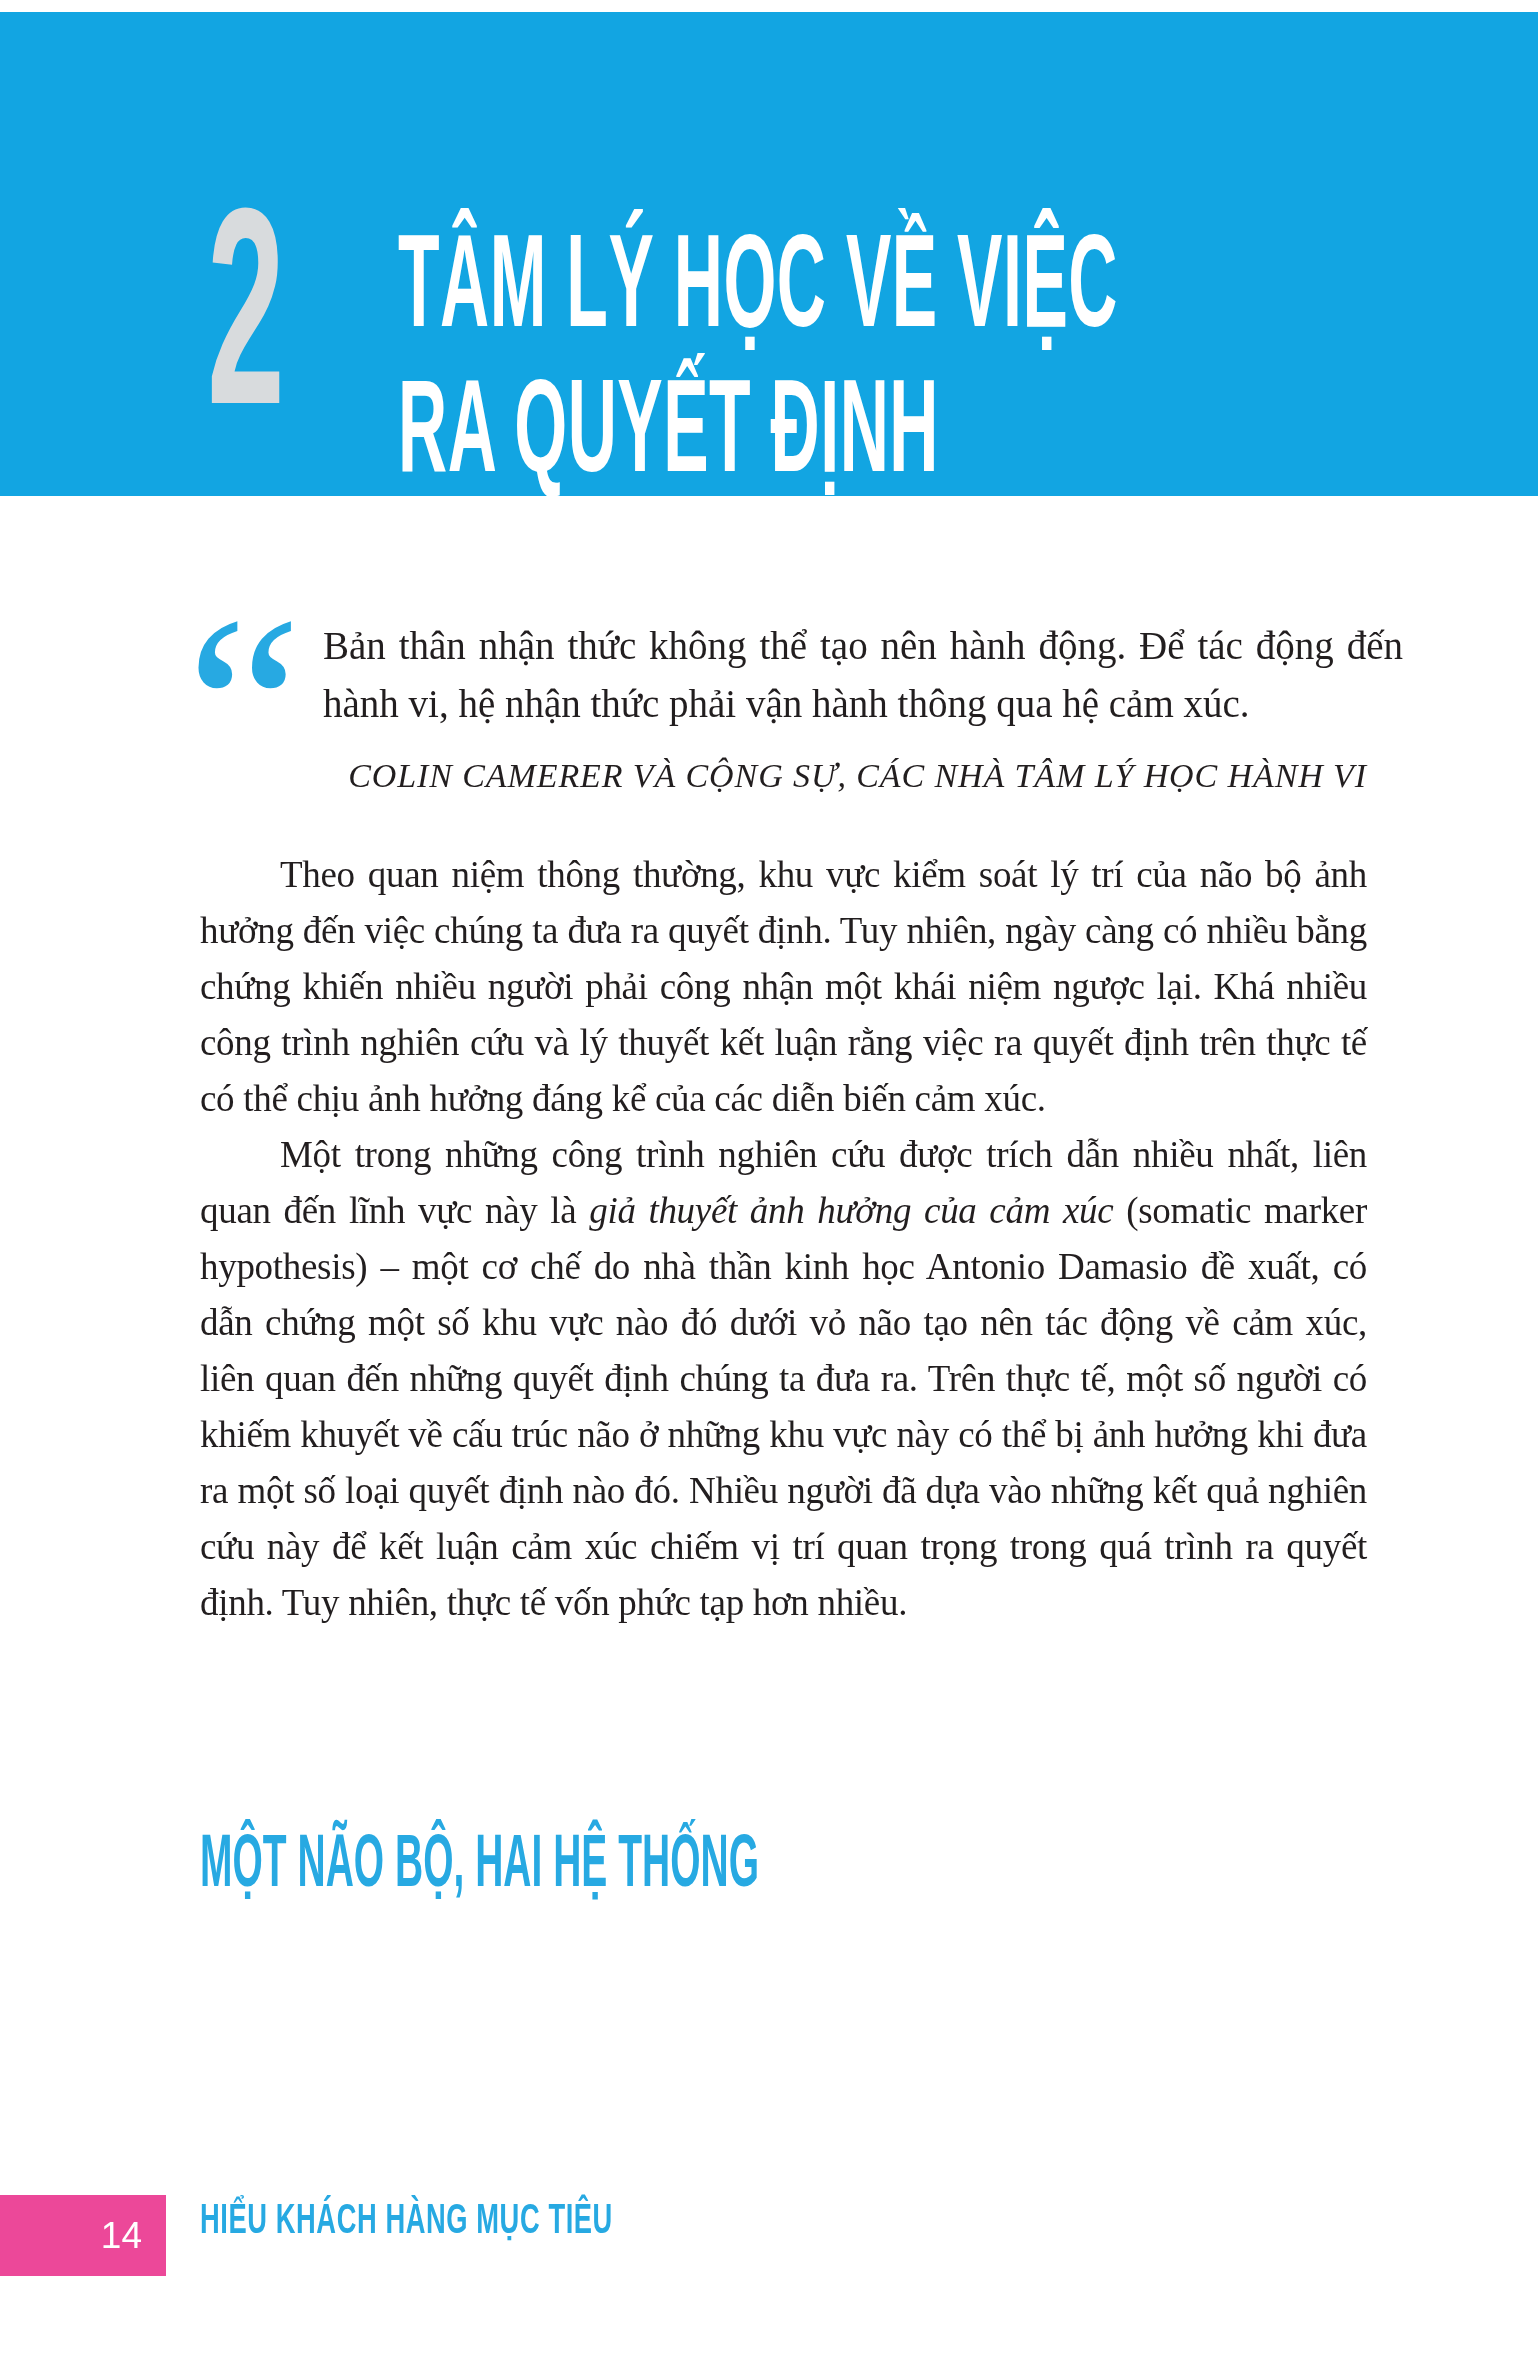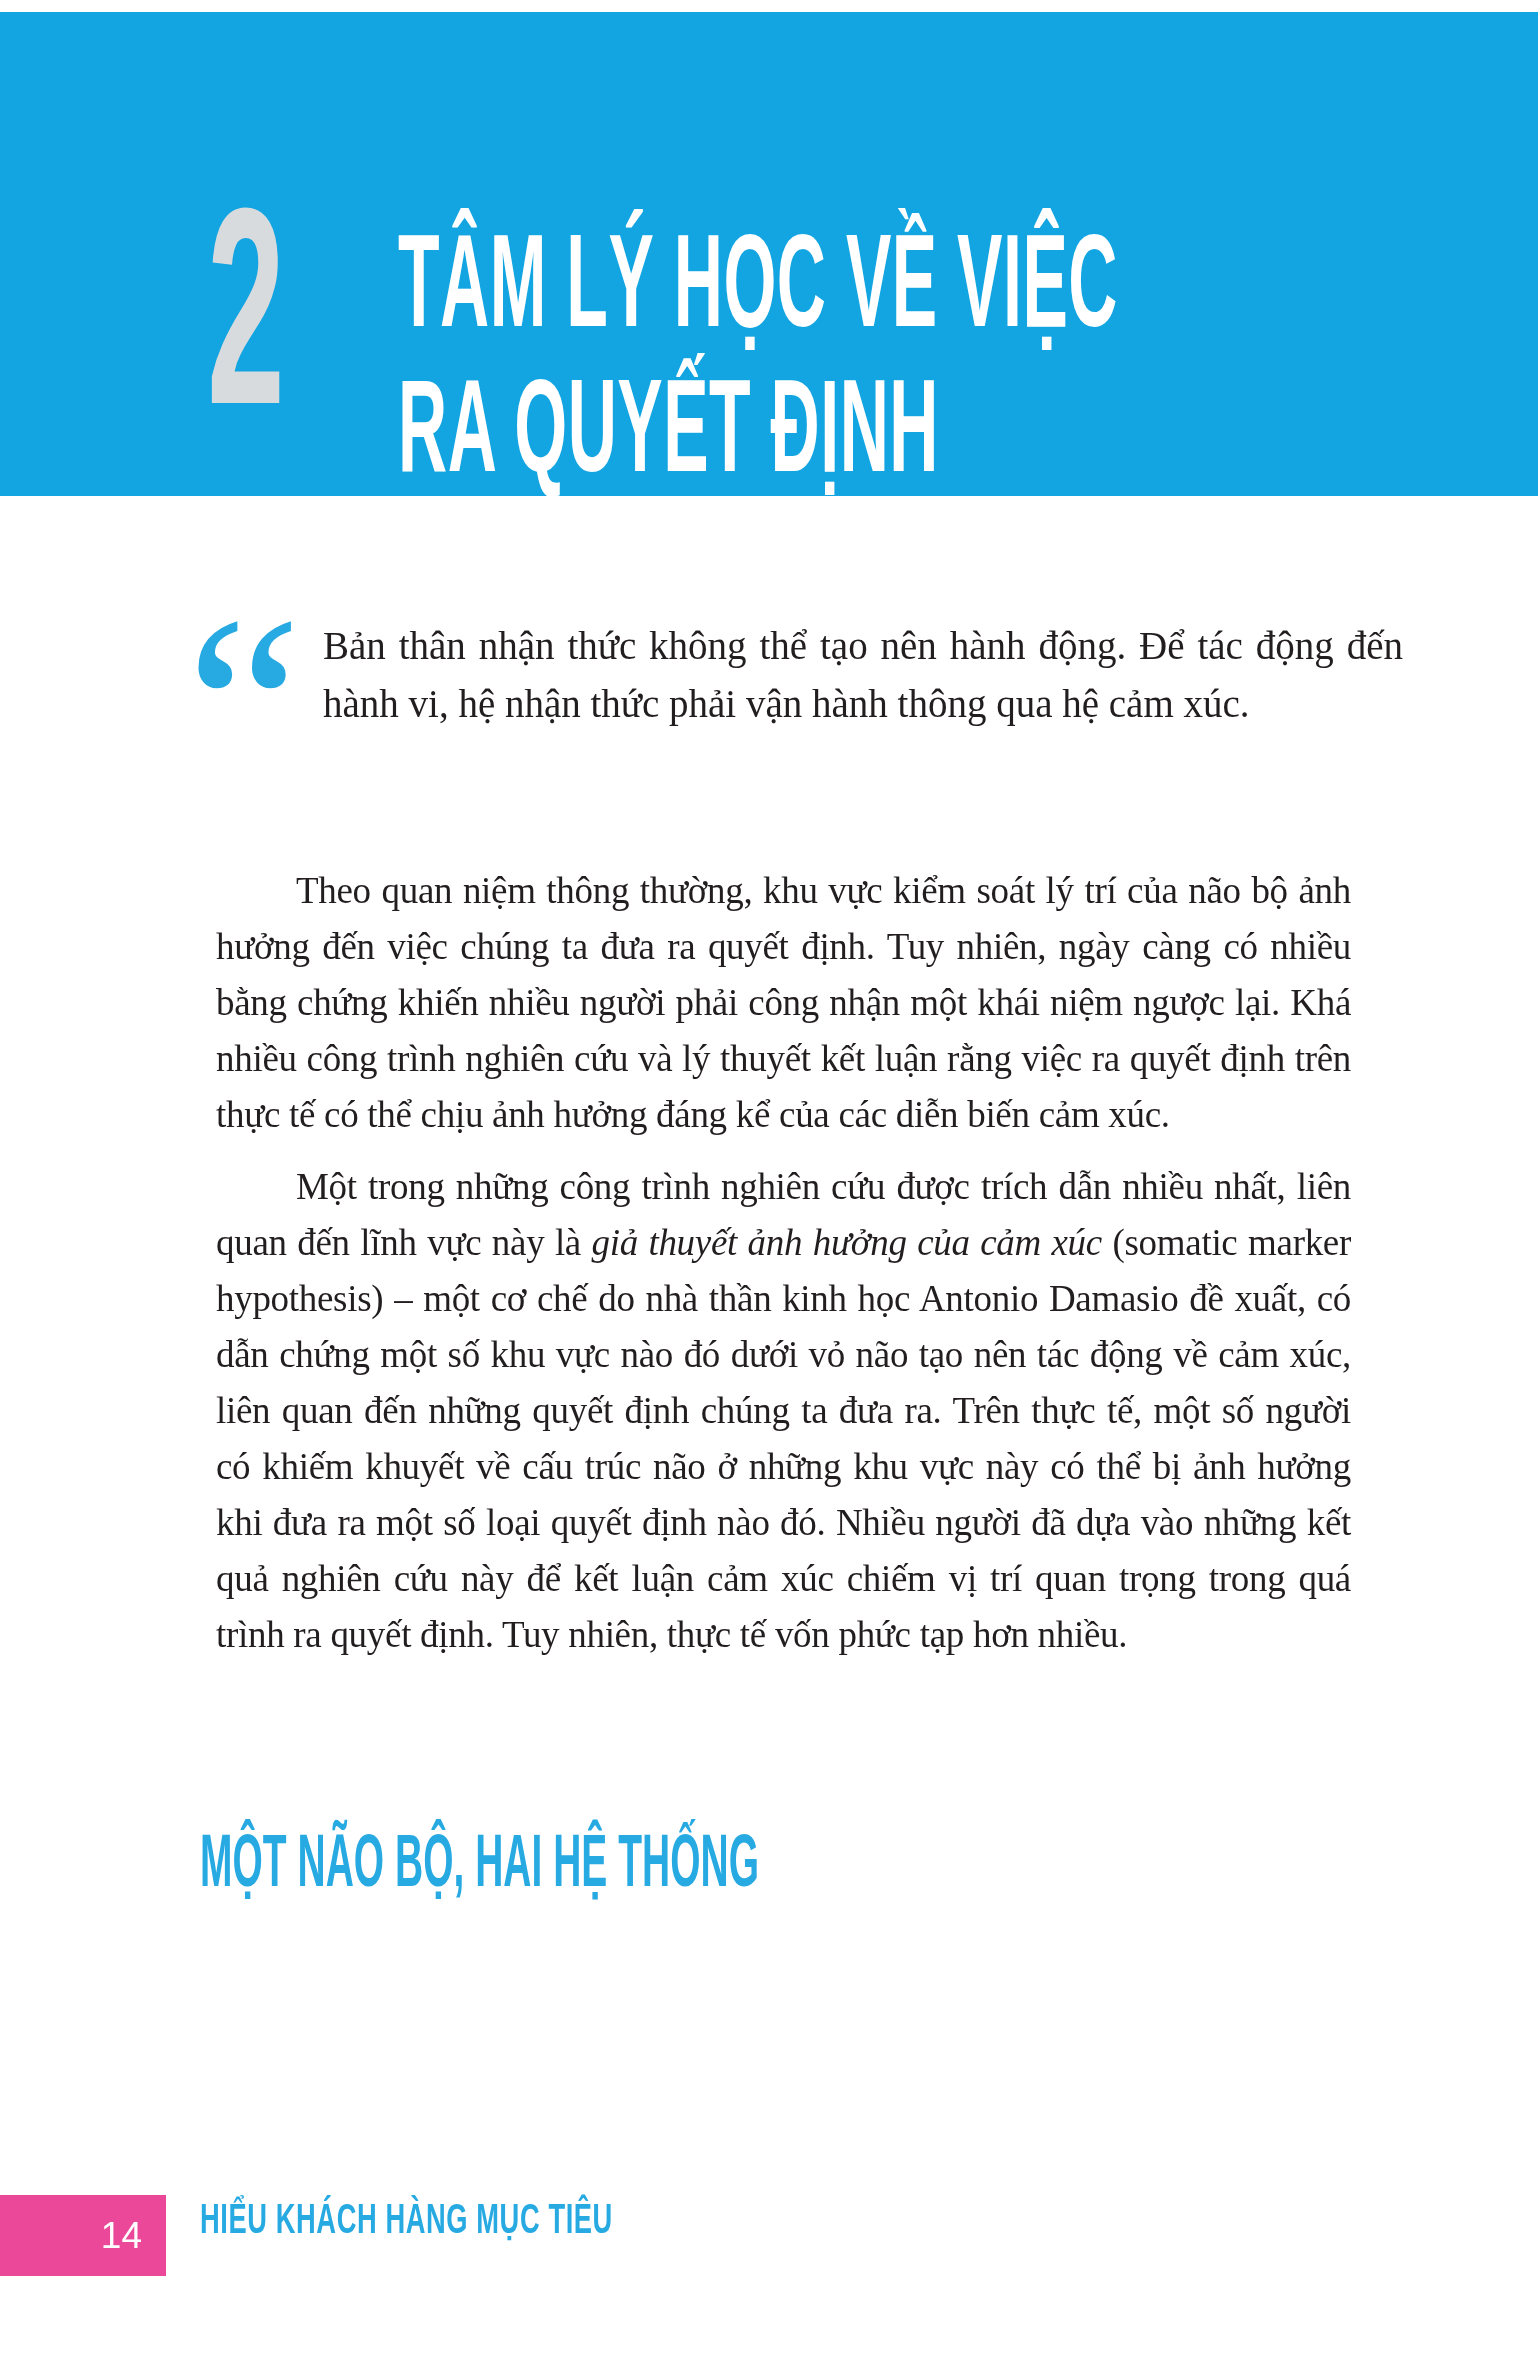--- a/index.html
+++ b/index.html
@@ -52,21 +52,21 @@
     text-align:right;letter-spacing:0.9px;white-space:nowrap;
   }
   
   .body-block{
     position:absolute;left:200px;width:1167px;
     font-size:37px;line-height:56px;text-align:justify;
     letter-spacing:-0.3px;
   }
   .body-block.b1{top:847px;}
   .body-block.b2{top:1942px;}
-  .body-block p{margin:16px;text-indent:80px;}
+  .body-block p{margin:0;text-indent:80px;}
   .body-block em{font-style:italic;}
   
   .section-heading{
     position:absolute;left:200px;top:1823px;margin:0;
     font-family:"Liberation Sans",sans-serif;
     font-weight:bold;font-size:75px;line-height:1;
     color:#27a9e2;white-space:nowrap;
     transform:scaleX(0.52);transform-origin:left top;
   }
   
@@ -97,20 +97,21 @@
   <header class="band">
     <div class="chapter-num">2</div>
     <div class="title-line l1">TÂM LÝ HỌC VỀ VIỆC</div>
     <div class="title-line l2">RA QUYẾT ĐỊNH</div>
   </header>
 
   <div class="quote-mark">“</div>
 
   <div class="quote-text">Bản thân nhận thức không thể tạo nên hành động. Để tác động đến hành vi, hệ nhận thức phải vận hành thông qua hệ cảm xúc.</div>
 
+  <div class="quote-attrib">COLIN CAMERER VÀ CỘNG SỰ, CÁC NHÀ TÂM LÝ HỌC HÀNH VI</div>
 
   <div class="body-block b1" id="body1">
       <p><span>Theo quan niệm thông thường, khu vực kiểm soát lý trí của não bộ ảnh hưởng đến việc chúng ta đưa ra quyết định. Tuy nhiên, ngày càng có nhiều bằng chứng khiến nhiều người phải công nhận một khái niệm ngược lại. Khá nhiều công trình nghiên cứu và lý thuyết kết luận rằng việc ra quyết định trên thực tế có thể chịu ảnh hưởng đáng kể của các diễn biến cảm xúc.</span></p>
       <p><span>Một trong những công trình nghiên cứu được trích dẫn nhiều nhất, liên quan đến lĩnh vực này là </span><em>giả thuyết ảnh hưởng của cảm xúc</em><span> (somatic marker hypothesis) – một cơ chế do nhà thần kinh học Antonio Damasio đề xuất, có dẫn chứng một số khu vực nào đó dưới vỏ não tạo nên tác động về cảm xúc, liên quan đến những quyết định chúng ta đưa ra. Trên thực tế, một số người có khiếm khuyết về cấu trúc não ở những khu vực này có thể bị ảnh hưởng khi đưa ra một số loại quyết định nào đó. Nhiều người đã dựa vào những kết quả nghiên cứu này để kết luận cảm xúc chiếm vị trí quan trọng trong quá trình ra quyết định. Tuy nhiên, thực tế vốn phức tạp hơn nhiều.</span></p>
     </div>
 
   <h2 class="section-heading">MỘT NÃO BỘ, HAI HỆ THỐNG</h2>
 
 
   <footer>

